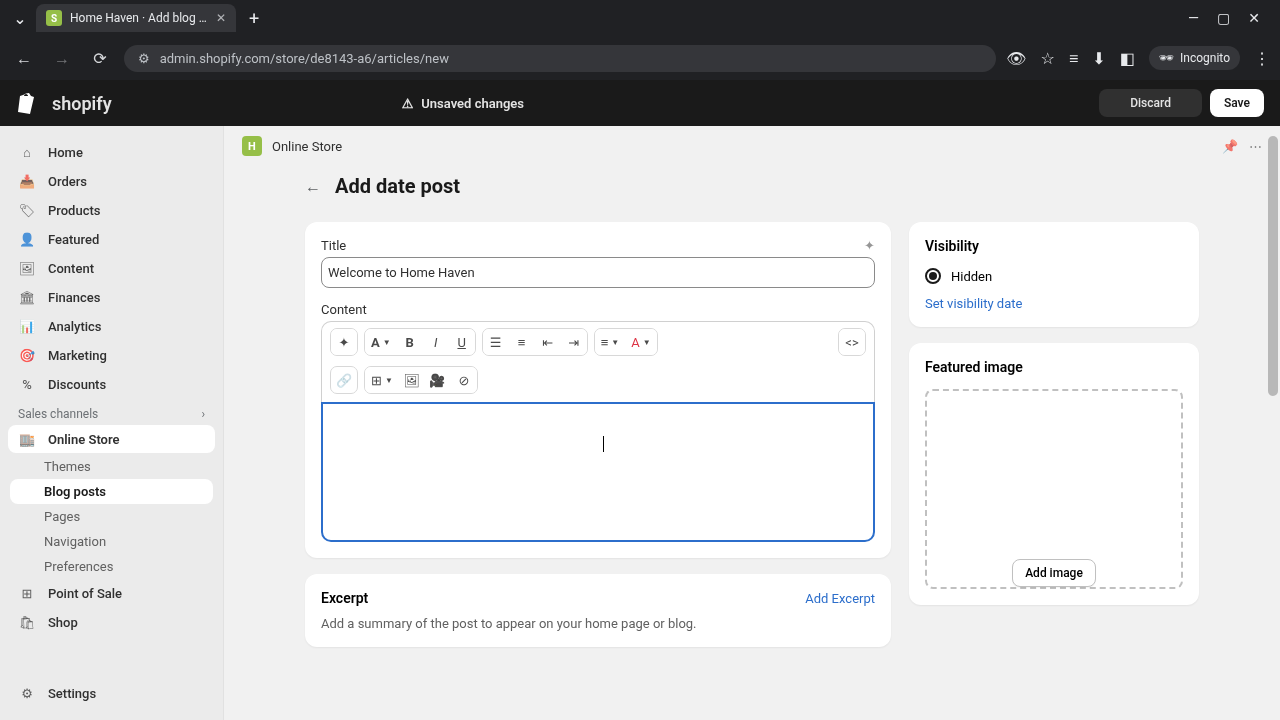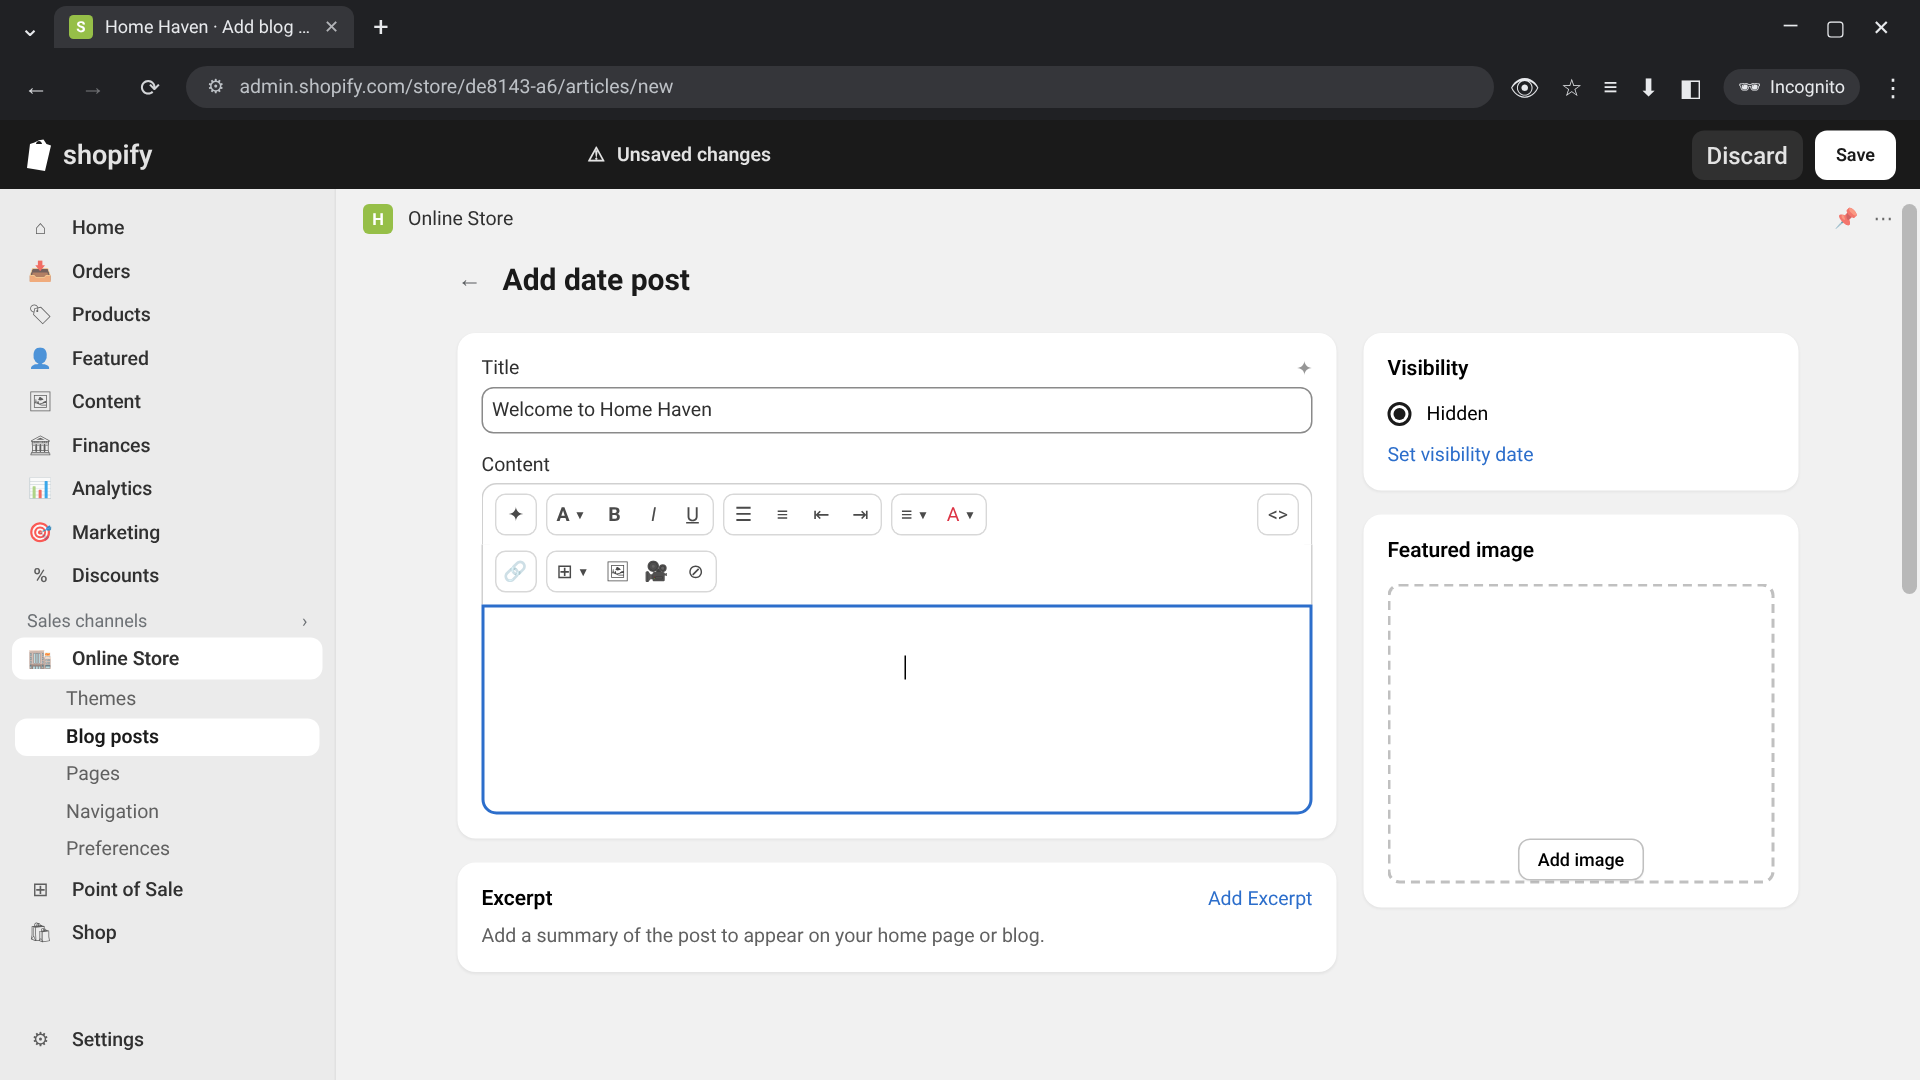--- a/index.html
+++ b/index.html
@@ -20,25 +20,25 @@
 .addr-bar { display: flex; align-items: center; height: 44px; padding: 0 10px; gap: 10px; }
 .nav-btn { width: 28px; height: 28px; display: flex; align-items: center; justify-content: center; cursor: pointer; opacity: 0.9; border-radius: 50%; }
 .nav-btn.disabled { opacity: 0.4; }
 .url-box { flex: 1; display: flex; align-items: center; gap: 10px; background: #35363a; border-radius: 20px; padding: 6px 14px; font-size: 13px; color: #bdc1c6; }
 .url-text { flex: 1; }
 .addr-icons { display: flex; gap: 14px; align-items: center; }
 .incognito-badge { display: flex; align-items: center; gap: 6px; background: #35363a; padding: 5px 10px; border-radius: 16px; font-size: 12px; }
 
 
 .shopify-top { background: #1a1a1a; color: #e3e3e3; height: 46px; display: flex; align-items: center; padding: 0 16px; }
-.shopify-logo { display: flex; align-items: center; gap: 6px; font-size: 18px; font-weight: 600; }
+.shopify-logo { display: flex; align-items: center; gap: 16px; font-size: 18px; font-weight: 600; }
 .shopify-logo svg { fill: #fff; }
 .unsaved { display: flex; align-items: center; gap: 8px; margin-left: 290px; font-size: 13px; font-weight: 600; }
 .top-actions { margin-left: auto; display: flex; gap: 8px; }
-.btn-discard { background: #303030; color: #e3e3e3; border: none; padding: 7px 10px; border-radius: 8px; font-size: 16px; font-weight: 500; cursor: pointer; }
+.btn-discard { background: #303030; color: #e3e3e3; border: none; padding: 7px 31px; border-radius: 8px; font-size: 12px; font-weight: 500; cursor: pointer; }
 .btn-save { background: #fff; color: #1a1a1a; border: none; padding: 7px 14px; border-radius: 8px; font-size: 12px; font-weight: 600; cursor: pointer; }
 
 
 .app-body { display: flex; height: calc(720px - 36px - 44px - 46px); background: #f1f1f1; }
 .sidebar { width: 224px; background: #ebebeb; padding: 12px 8px; border-right: 1px solid #e1e1e1; display: flex; flex-direction: column; }
 .nav-item { display: flex; align-items: center; gap: 12px; padding: 5px 10px; font-size: 13px; color: #303030; cursor: pointer; border-radius: 8px; margin-bottom: 1px; font-weight: 500; }
 .nav-item.selected { background: #fff; font-weight: 600; }
 .nav-item .ico { width: 18px; height: 18px; display: flex; align-items: center; justify-content: center; opacity: 0.75; }
 .nav-section { font-size: 12px; color: #6d7175; padding: 8px 10px 4px; display: flex; justify-content: space-between; align-items: center; }
 .nav-sub { padding-left: 36px; font-size: 13px; color: #616161; cursor: pointer; padding-top: 5px; padding-bottom: 5px; border-radius: 8px; }

